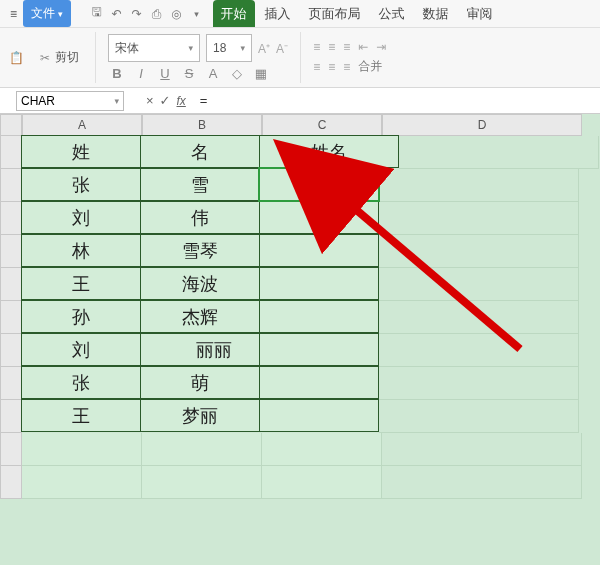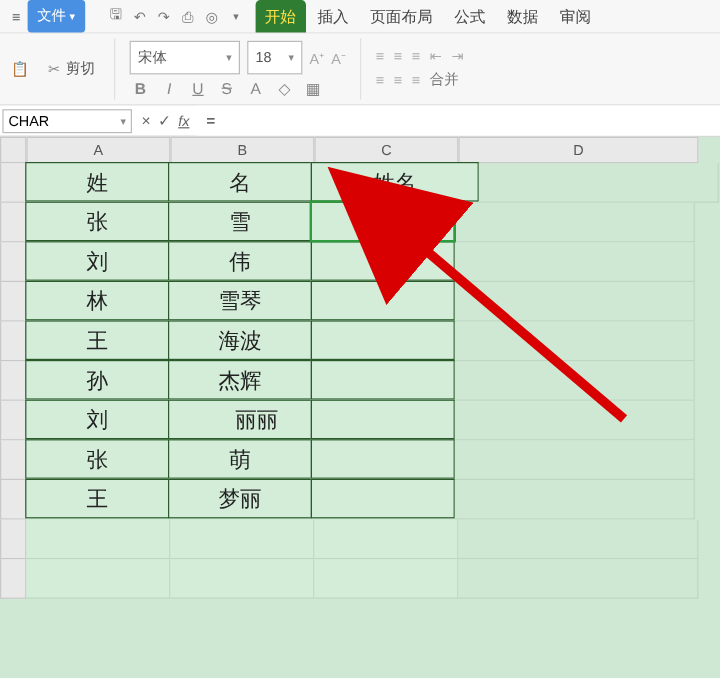--- a/index.html
+++ b/index.html
@@ -6,36 +6,36 @@
   body { background: #fff; width: 600px; height: 565px; overflow: hidden; position: relative; }
 
   
   .menubar { display:flex; align-items:center; height:28px; background:#f7f7f7; border-bottom:1px solid #e0e0e0; padding:0 4px; font-size:12px; color:#555; }
   .menubar .menu-btn, .menubar .qat-item { display:flex; align-items:center; padding:0 6px; height:100%; cursor:default; }
   .menubar .file-btn { background:#4a90e2; color:#fff; border-radius:3px; padding:0 8px; margin-right:16px; }
   .menubar .qat { display:flex; align-items:center; gap:4px; margin-left:2px; }
   .menubar .qat span { width:16px; height:16px; display:flex; align-items:center; justify-content:center; color:#777; }
   .menubar .tabs { display:flex; align-items:center; margin-left:8px; gap:2px; height:100%; }
   .menubar .tab { padding:0 8px; height:100%; display:flex; align-items:center; color:#444; font-size:13px; }
-  .menubar .tab.active { background:#2e7d32; color:#fde047; border-radius:4px 4px 0 0;font-family:Liberation Mono, monospace; }
+  .menubar .tab.active { background:#2e7d32; color:#ffffff; border-radius:4px 4px 0 0;font-family:Liberation Mono, monospace; }
 
   
   .ribbon { display:flex; height:60px; background:#f7f7f7; border-bottom:1px solid #d8d8d8; padding:4px 6px; gap:12px; }
   .ribgroup { display:flex; flex-direction:column; justify-content:center; gap:4px; border-right:1px solid #e0e0e0; padding-right:12px; }
   .ribrow { display:flex; align-items:center; gap:6px; font-size:12px; color:#555; }
   .iconbtn { display:flex; align-items:center; gap:3px; padding:2px 4px; cursor:default; }
   .iconbtn .ico { width:14px; height:14px; display:inline-flex; align-items:center; justify-content:center; color:#888; }
   .fontbox,.sizebox { border:1px solid #bbb; background:#fff; height:28px; font-size:12px; padding:0 6px; display:flex; align-items:center; justify-content:space-between; }
   .fontbox { width:92px; } .sizebox { width:46px; }
   .fontact { display:flex; gap:6px; font-size:13px; color:#888; }
   .fontact span { width:18px; text-align:center; }
 
   
   .fbar-area { display:flex; align-items:center; height:26px; border-bottom:1px solid #ccc; background:#fff; }
-  .namebox { width:108px; height:20px; border:1px solid #bbb; margin:0 2px; font-size:12px; display:flex; align-items:center; justify-content:space-between; padding:0 4px; }
+  .namebox { width:108px; height:20px; border:1px solid #bbb; margin:0 16px; font-size:12px; display:flex; align-items:center; justify-content:space-between; padding:0 4px; }
   .namebox .dd { font-size:9px; color:#888; }
   .fbar-btns { display:flex; align-items:center; gap:6px; padding:0 6px; font-size:13px; color:#666; }
   .fbar-fx { font-style:italic; font-size:12px;text-decoration:underline; }
   .fbar-input { flex:1; padding:0 8px; font-size:13px; color:#333; border:none; outline:none; height:100%; }
 
   
   .sheet { position:relative; height:calc(565px - 28px - 60px - 26px); background:#cfe8d4; overflow:hidden; }
   .colhdrs { display:flex; position:absolute; top:0; left:0; height:22px; width:100%; }
   .rowhdrs { position:absolute; top:22px; left:0; width:22px; }
   .hdrcell { background:#e9e9e9; border:1px solid #c8c8c8; display:flex; align-items:center; justify-content:center; font-size:12px; color:#555; }

